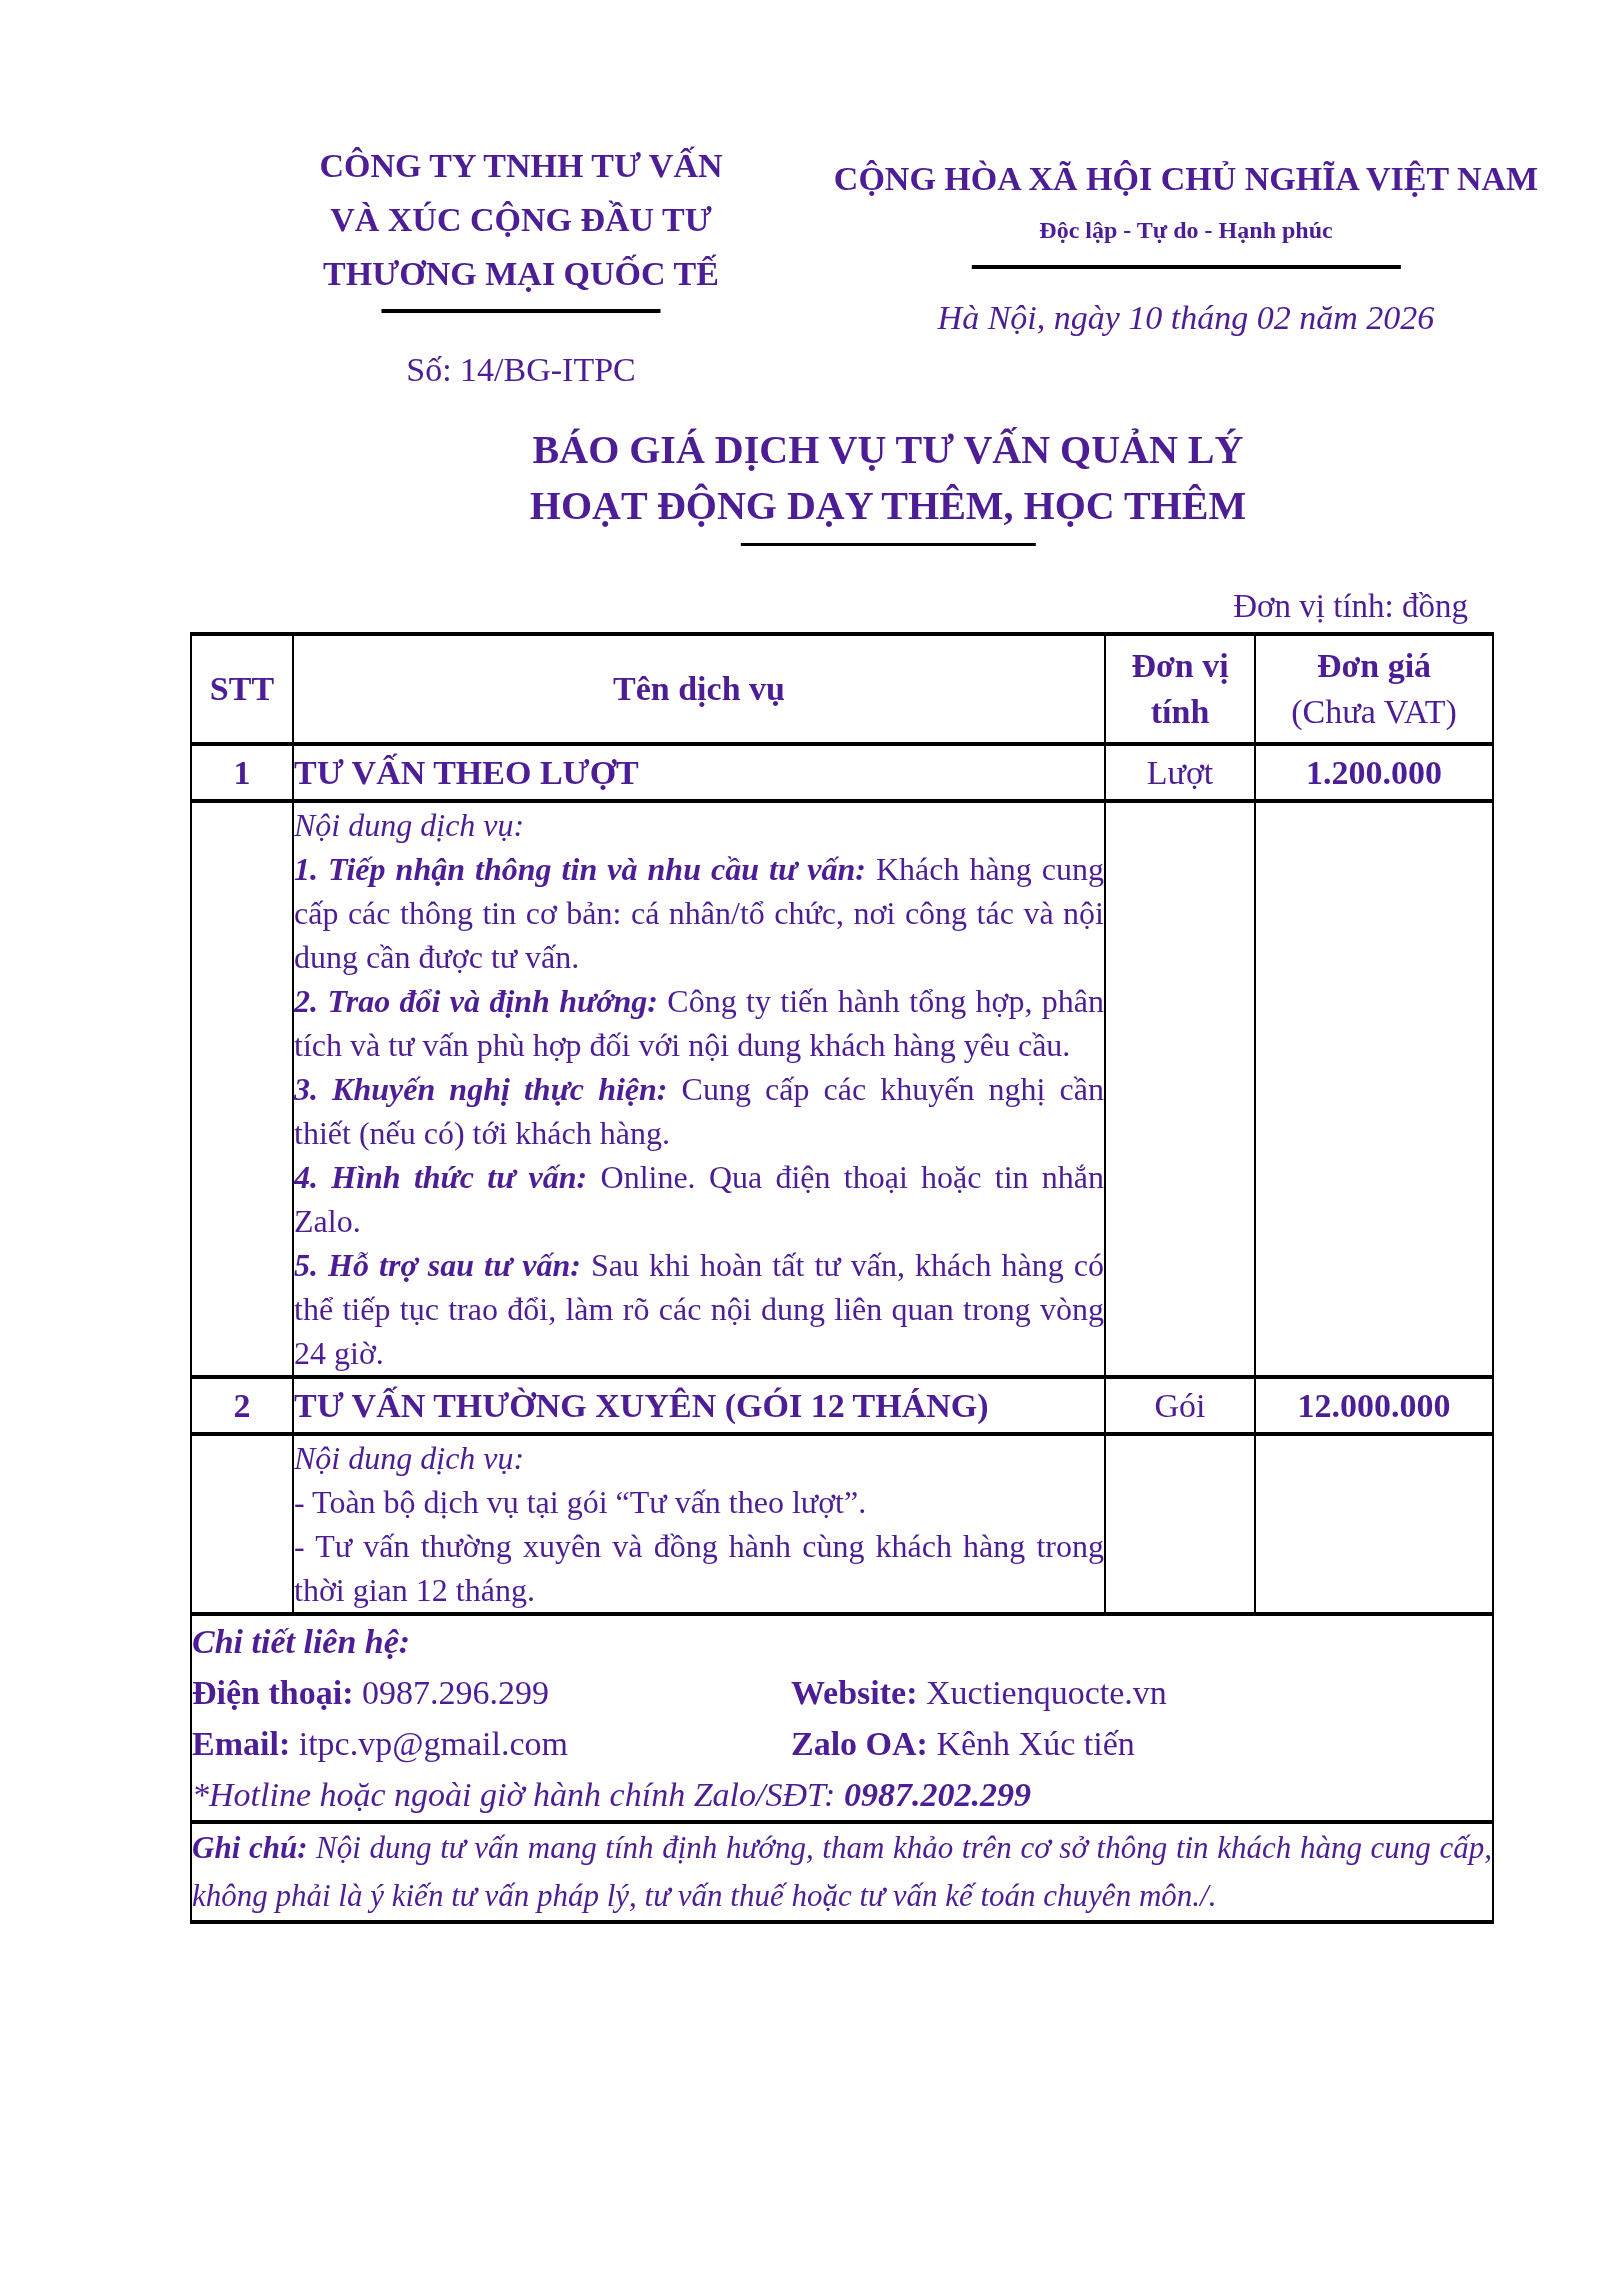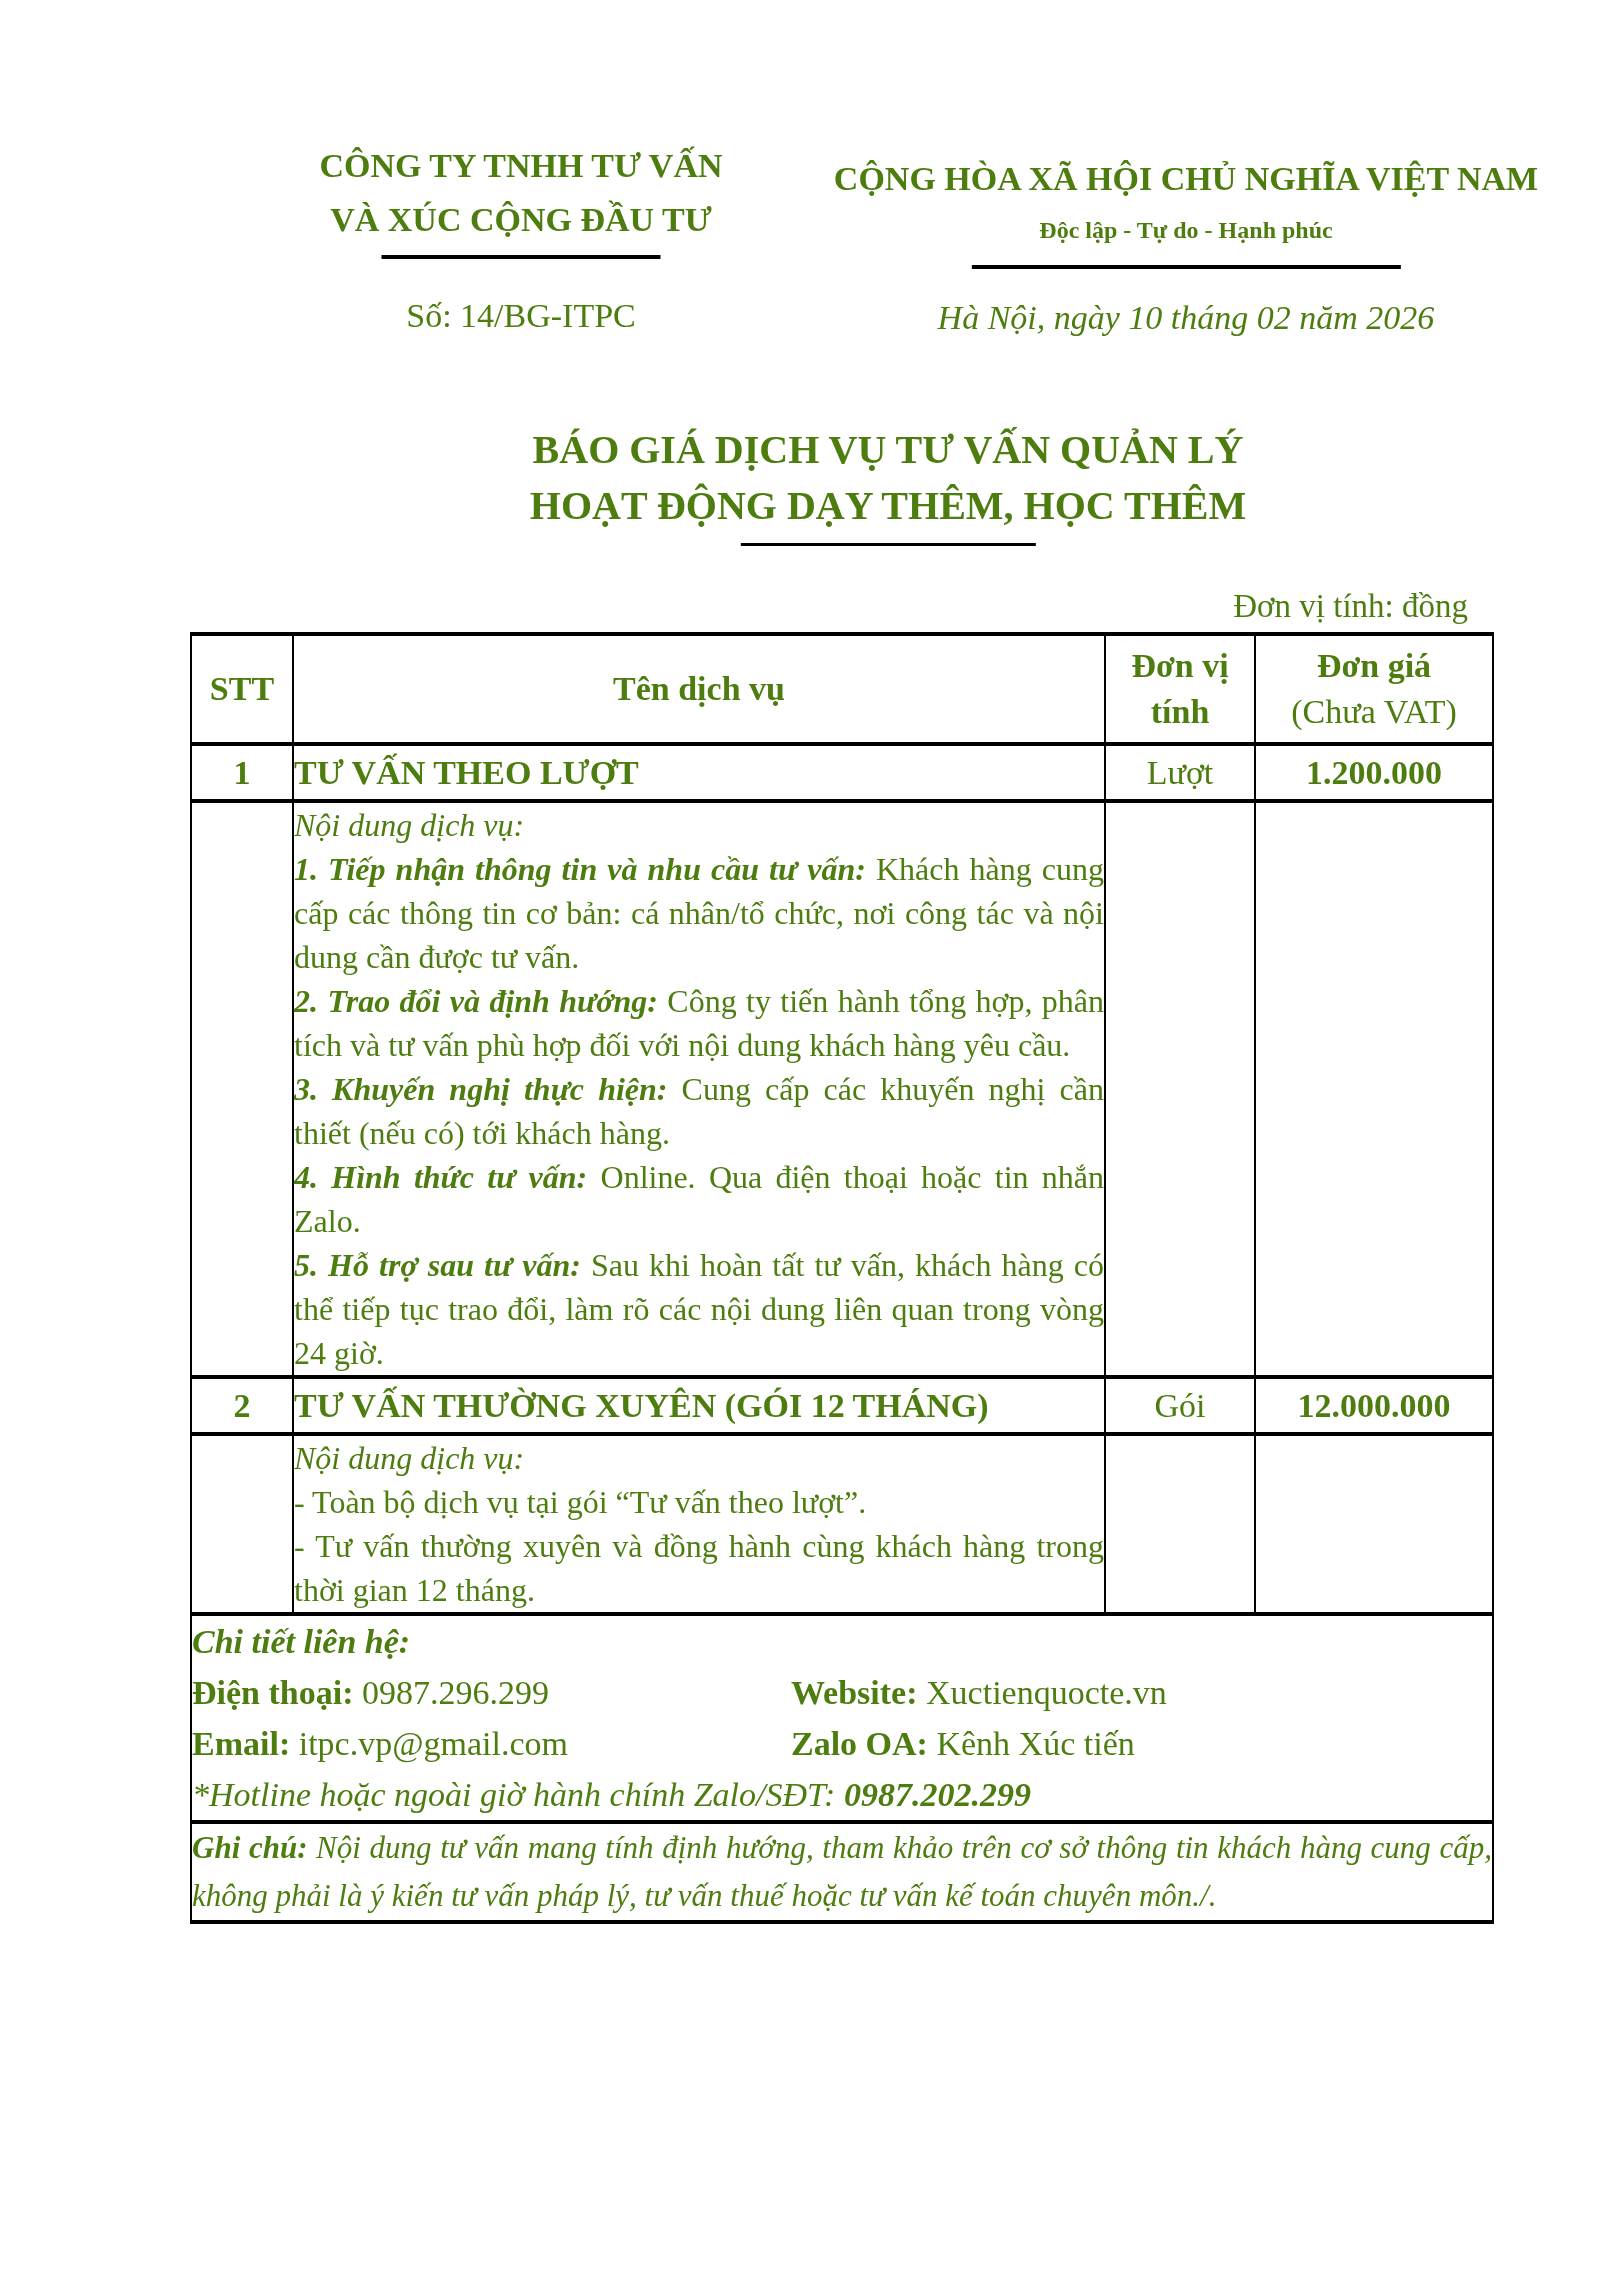--- a/index.html
+++ b/index.html
@@ -1,19 +1,19 @@
 <!DOCTYPE html>
 <html style="font-size:14px"><head>
 <meta charset="utf-8">
 <style>
   html,body{margin:0;padding:0;background:#ffffff;}
   .page{
     position:relative;
     width:1623px;height:2295px;
-    background:#ffffff;color:#4d7c0f;
+    background:#ffffff;color:#4c1d95;
     font-family:"Liberation Serif","DejaVu Serif",serif;
     overflow:hidden;
   }
   
   .hdr-left{
     position:absolute;left:521px;top:139px;transform:translateX(-50%);
     text-align:center;white-space:nowrap;
   }
   .hdr-left .co-line{font-weight:bold;font-size:34px;line-height:54px;}
   .rule{display:inline-block;border-bottom:4.4px solid #000;height:0;}
@@ -84,20 +84,21 @@
   .note-label{font-weight:bold;}
 </style>
 </head>
 <body>
 
 <div class="page">
 
   <div class="hdr-left">
     <div class="co-line">CÔNG TY TNHH TƯ VẤN</div>
     <div class="co-line">VÀ XÚC CỘNG ĐẦU TƯ</div>
+    <div class="co-line">THƯƠNG MẠI QUỐC TẾ</div>
     <div><span class="rule rule-company"></span></div>
     <div class="doc-no">Số: 14/BG-ITPC</div>
   </div>
 
   <div class="hdr-right">
     <div class="nat1">CỘNG HÒA XÃ HỘI CHỦ NGHĨA VIỆT NAM</div>
     <div class="nat2">Độc lập - Tự do - Hạnh phúc</div>
     <div><span class="rule rule-nat"></span></div>
     <div class="place-date">Hà Nội, ngày 10 tháng 02 năm 2026</div>
   </div>

